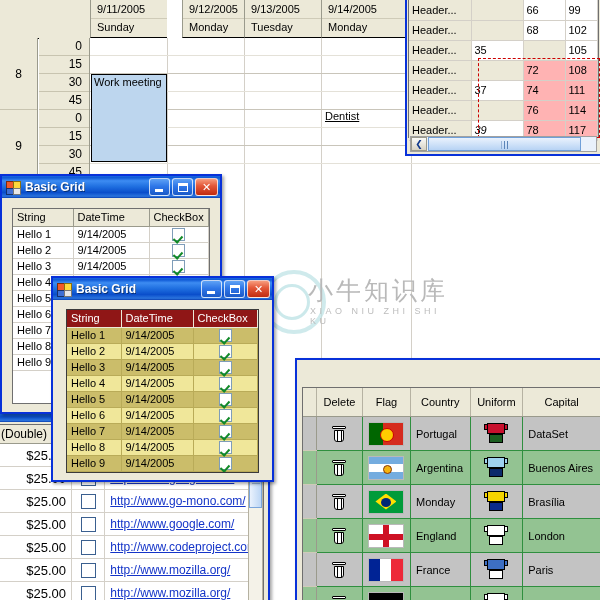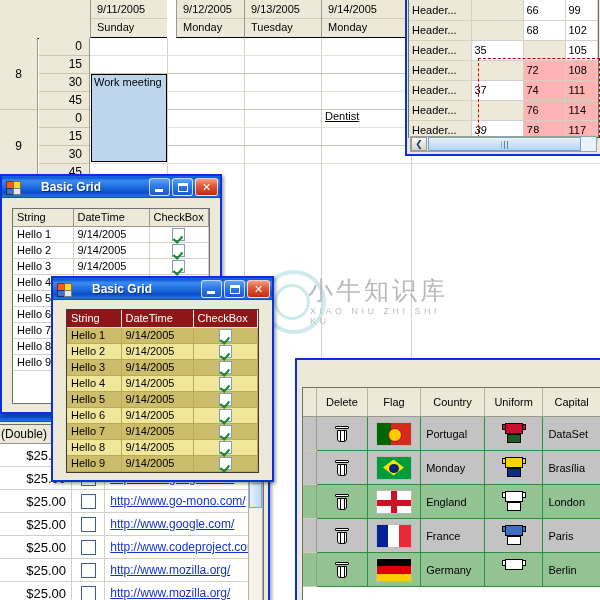--- a/index.html
+++ b/index.html
@@ -29,21 +29,21 @@
   .cal-hline.strong{background:#c9c5ba;}
   .cal-appt{position:absolute;background:#bdd6ee;border:1px solid #000;box-sizing:border-box;font-size:11px;padding:1px 2px;color:#000;}
   .cal-text{position:absolute;font-size:11px;color:#000;text-decoration:underline;}
 
   
   .win{position:absolute;background:#ece9d8;border:1px solid #0831d9;box-sizing:border-box;
         box-shadow:2px 2px 3px rgba(0,0,0,.35);}
   .win-tb{height:22px;
     background:linear-gradient(180deg,#1868e0 0%,#0f59d6 8%,#3d8cf2 22%,#1f6fe0 48%,#0a4ecb 75%,#2a73dd 92%,#0a3fb0 100%);
     display:flex;align-items:center;padding:0 2px 0 3px;box-sizing:border-box;}
-  .win-tb-title{color:#fff;font-weight:bold;font-size:12px;margin-left:20px;white-space:nowrap;
+  .win-tb-title{color:#fff;font-weight:bold;font-size:12px;margin-left:4px;white-space:nowrap;
     text-shadow:1px 1px 0 rgba(0,0,0,.45);overflow:hidden;}
   .win-tb-spacer{flex:1;}
   .tb-ico{width:16px;height:16px;position:relative;flex:0 0 16px;}
   .tb-ico i{position:absolute;display:block;}
   .tb-ico .a{left:1px;top:2px;width:6px;height:6px;background:#f25a29;border:1px solid #7a2a10;}
   .tb-ico .b{left:8px;top:2px;width:6px;height:6px;background:#ffd93b;border:1px solid #8a7010;}
   .tb-ico .c{left:1px;top:9px;width:6px;height:5px;background:#3f6fd4;border:1px solid #15306a;}
   .tb-ico .d{left:8px;top:9px;width:6px;height:5px;background:#e8e8e8;border:1px solid #777;}
   .btns{display:flex;gap:2px;align-items:center;}
   .wbtn{width:21px;height:18px;border:1px solid rgba(255,255,255,.75);border-radius:3px;
@@ -151,21 +151,21 @@
 </style>
 </head>
 <body>
 
 <div class="abs" id="calendar">
   <div class="cal-corner"></div>
   <div class="cal-daycol" style="left:90px;width:77px;">
     <div class="cal-date">9/11/2005</div>
     <div class="cal-dow">Sunday</div>
   </div>
-  <div class="cal-daycol" style="left:176px;width:77px;">
+  <div class="cal-daycol" style="left:182px;width:77px;">
     <div class="cal-date">9/12/2005</div>
     <div class="cal-dow">Monday</div>
   </div>
   <div class="cal-daycol" style="left:244px;width:77px;">
     <div class="cal-date">9/13/2005</div>
     <div class="cal-dow">Tuesday</div>
   </div>
   <div class="cal-daycol" style="left:321px;width:90px;">
     <div class="cal-date">9/14/2005</div>
     <div class="cal-dow">Monday</div>
@@ -246,21 +246,21 @@
           </tr>
           <tr>
             <td class="hcap">Header...</td>
             <td class="gcell" style="width: 52px;"></td>
             <td class="sel" style="width: 42px;">76</td>
             <td class="sel">114</td>
           </tr>
           <tr>
             <td class="hcap">Header...</td>
             <td class="wcell" style="width: 52px; font-style: italic;">39</td>
-            <td class="sel" style="width: 42px; font-family: Liberation Mono, monospace;">78</td>
+            <td class="sel" style="width: 42px;">78</td>
             <td class="sel">117</td>
           </tr>
         </tbody>
     </table>
   </div>
   <div class="seloutline" style="left:71px;top:58px;width:122px;height:80px;"></div>
   <div class="hscroll" style="bottom:2px;">
     <div class="sb-arrow">❮</div>
     <div class="sb-track">
       <div class="sb-thumb" style="position:absolute;left:0;width:153px;">
@@ -345,20 +345,28 @@
         </tr>
           </thead>
         <tbody id="adv-body">
             <tr class="ra">
               <td class="rowhdr"></td>
               <td class="cdel"><span class="trash"><span class="lid"></span><span class="can"></span></span></td>
               <td class="cflag"><span class="flag" style="background: linear-gradient(90deg, rgb(0, 102, 0) 0px, rgb(0, 102, 0) 40%, rgb(213, 43, 30) 40%, rgb(213, 43, 30) 100%);"><span style="position:absolute;left:11px;top:5px;width:12px;height:12px;border-radius:50%;background:#ffcc00;border:1px solid #c00"></span></span></td>
               <td>Portugal</td>
               <td class="cuni"><span class="shirt"><span class="sl" style="background:#c8102e"></span><span class="sr" style="background:#c8102e"></span><span class="top" style="background:#c8102e"></span><span class="bot" style="background:#1b5e20"></span></span></td>
               <td>DataSet</td>
+            </tr>
+            <tr class="rb">
+              <td class="rowhdr"></td>
+              <td class="cdel"><span class="trash"><span class="lid"></span><span class="can"></span></span></td>
+              <td class="cflag"><span class="flag" style="background: linear-gradient(rgb(116, 172, 223) 0px, rgb(116, 172, 223) 33%, rgb(255, 255, 255) 33%, rgb(255, 255, 255) 67%, rgb(116, 172, 223) 67%, rgb(116, 172, 223) 100%);"><span style="position:absolute;left:14px;top:8px;width:7px;height:7px;border-radius:50%;background:#f6b40e;border:1px solid #85340a"></span></span></td>
+              <td>Argentina</td>
+              <td class="cuni"><span class="shirt"><span class="sl" style="background:#9fd2f0"></span><span class="sr" style="background:#9fd2f0"></span><span class="top" style="background:#9fd2f0"></span><span class="bot" style="background:#0b2a6b"></span></span></td>
+              <td>Buenos Aires</td>
             </tr>
             <tr class="ra">
               <td class="rowhdr"></td>
               <td class="cdel"><span class="trash"><span class="lid"></span><span class="can"></span></span></td>
               <td class="cflag"><span class="flag" style="background: linear-gradient(0deg, rgb(0, 155, 58) 0px, rgb(0, 155, 58) 100%);"><span style="position:absolute;left:6px;top:3px;width:21px;height:16px;background:#ffdf00;transform:skew(0);clip-path:polygon(50% 0,100% 50%,50% 100%,0 50%)"></span><span style="position:absolute;left:12px;top:7px;width:10px;height:9px;border-radius:50%;background:#002776"></span></span></td>
               <td>Monday</td>
               <td class="cuni"><span class="shirt"><span class="sl" style="background:#f5d400"></span><span class="sr" style="background:#f5d400"></span><span class="top" style="background:#f5d400"></span><span class="bot" style="background:#0b2a8b"></span></span></td>
               <td>Brasília</td>
             </tr>
             <tr class="rb">

